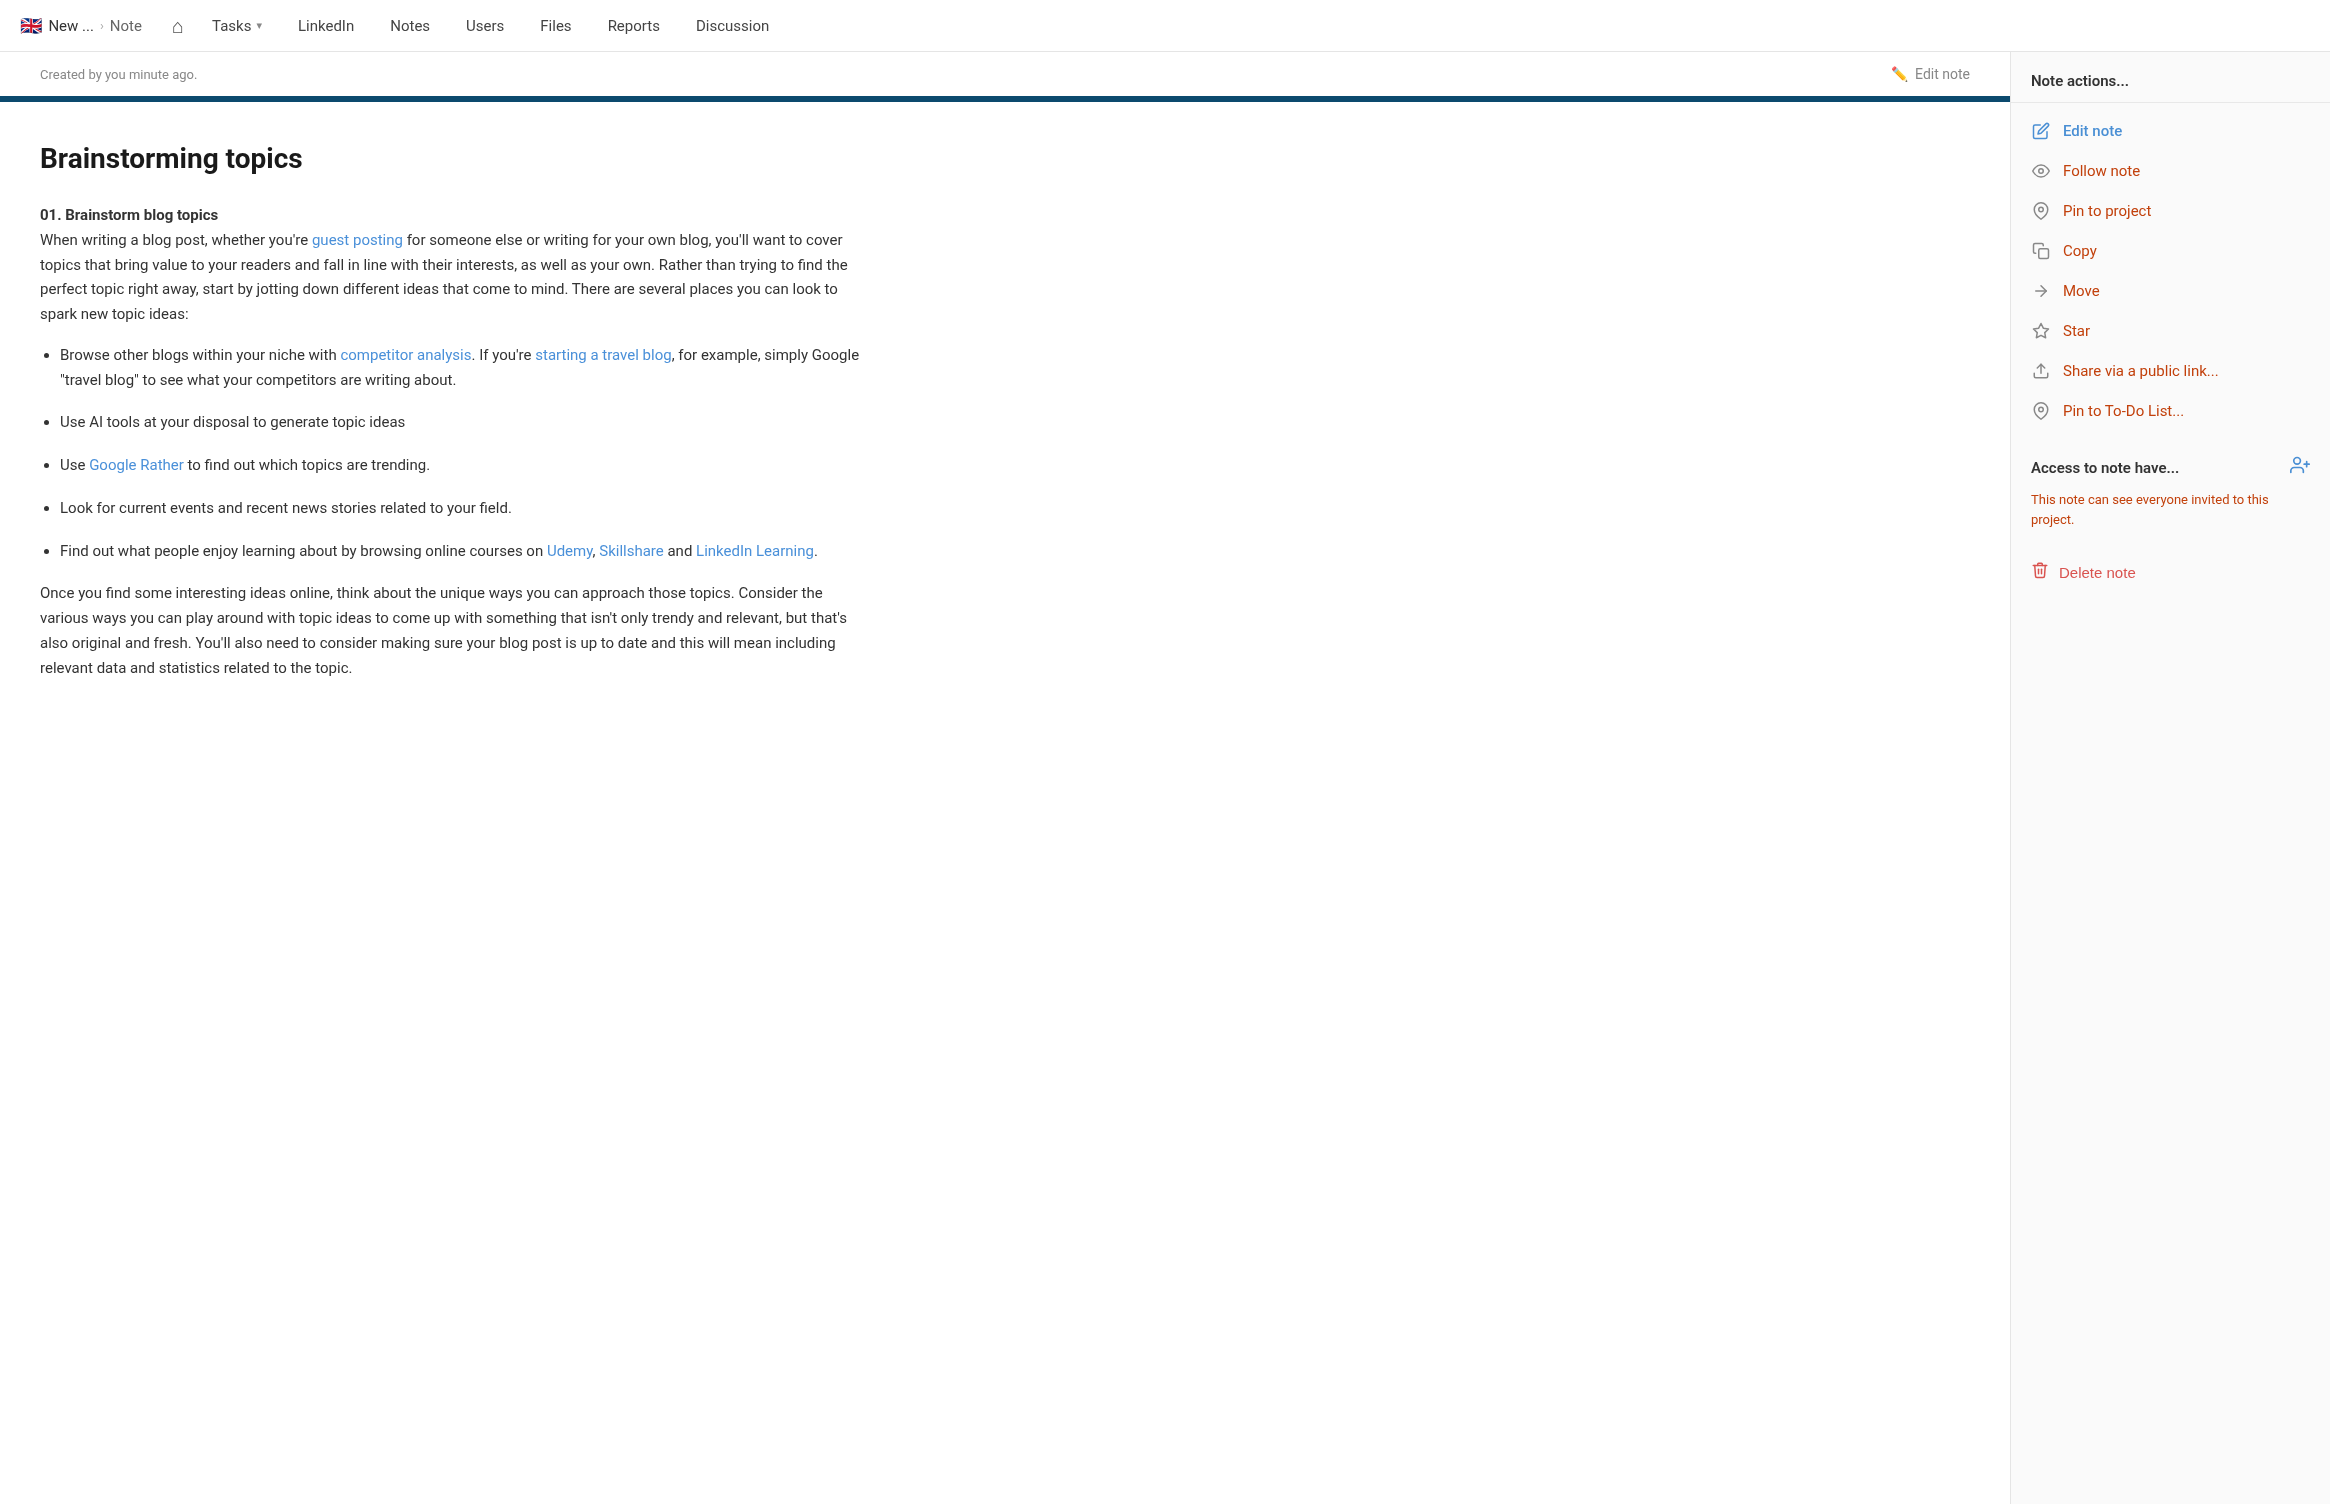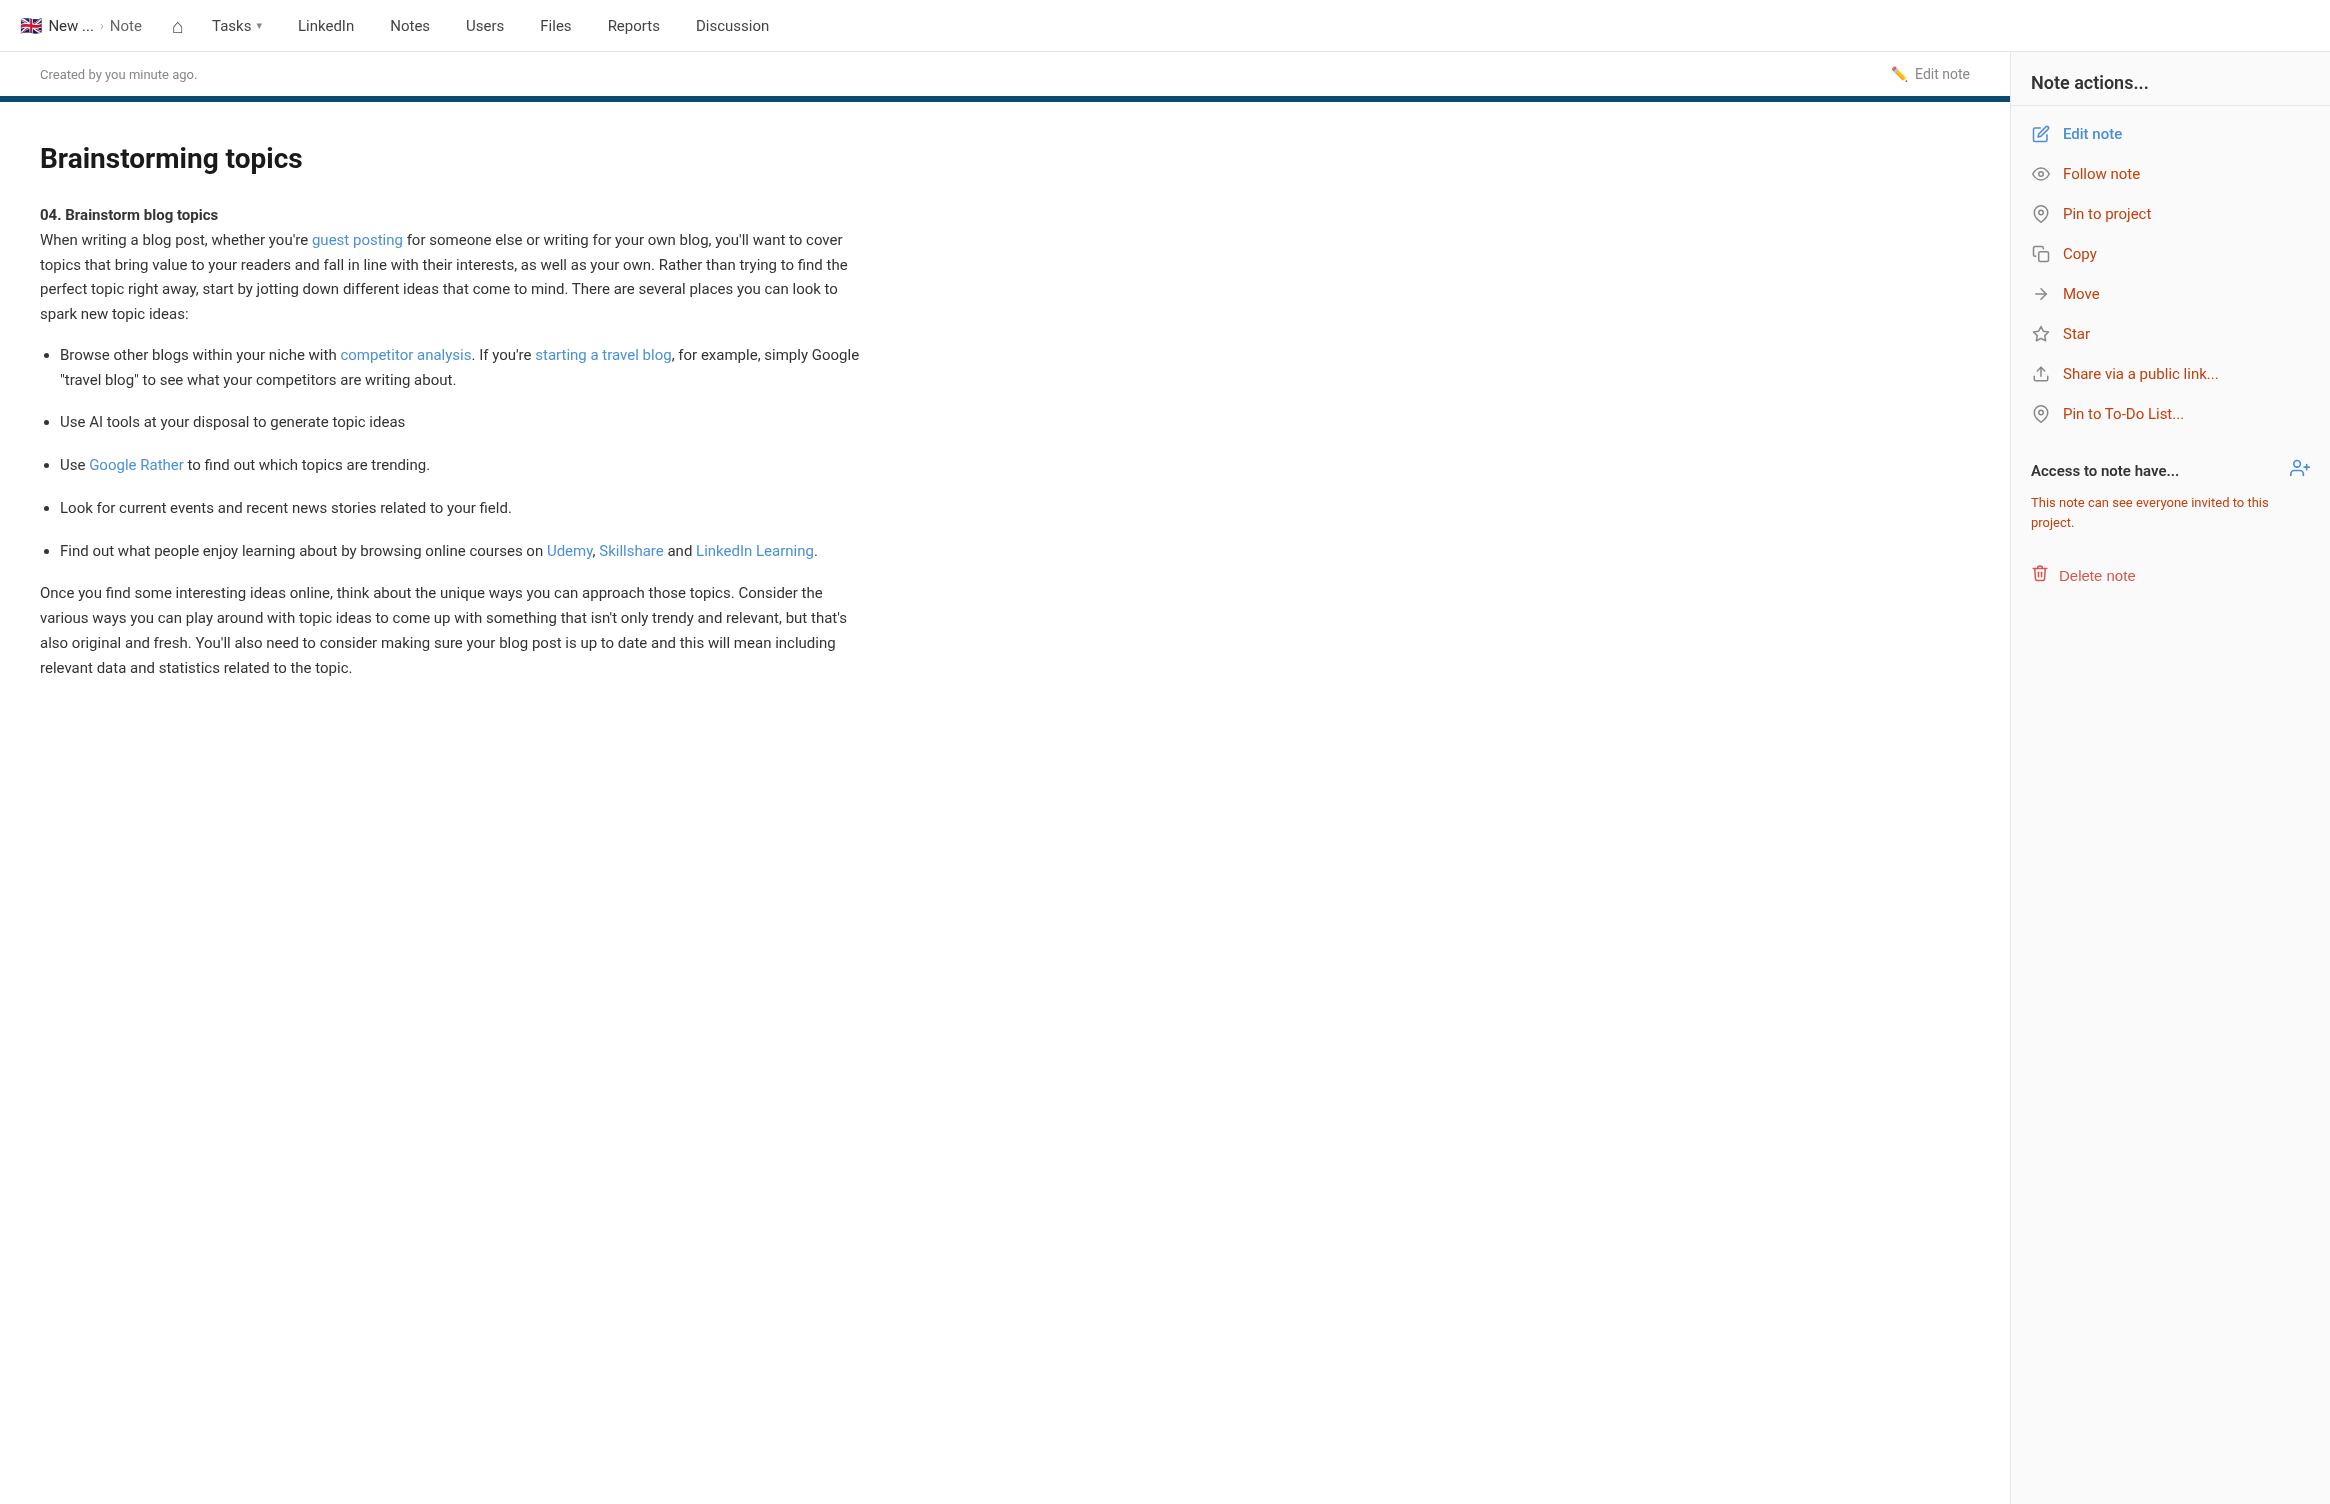--- a/index.html
+++ b/index.html
@@ -127,21 +127,21 @@
     
     .sidebar {
       width: 320px;
       min-width: 320px;
       background: #fafafa;
       border-left: 1px solid #e5e5e5;
       overflow-y: auto;
       padding: 20px 0;
     }
     .sidebar-section-title {
-      font-size: 18px;
+      font-size: 15px;
       font-weight: 600;
       color: #333;
       padding: 0 20px 12px 20px;
     }
     .sidebar-divider {
       height: 1px;
       background: #e8e8e8;
       margin: 0 0 8px 0;
     }
     .sidebar-action {
@@ -266,21 +266,21 @@
         <span style="font-size:14px;">✏️</span>
         <span>Edit note</span>
       </a>
     </div>
 
     <div class="note-content">
       <h1 class="note-title">Brainstorming topics</h1>
 
       <div class="note-body">
         <p>
-          <strong>04. Brainstorm blog topics</strong><br>
+          <strong>01. Brainstorm blog topics</strong><br>
           <span>When writing a blog post, whether you're </span><a href="#">guest posting</a><span> for someone else or writing for your own blog, you'll want to cover topics that bring value to your readers and fall in line with their interests, as well as your own. Rather than trying to find the perfect topic right away, start by jotting down different ideas that come to mind. There are several places you can look to spark new topic ideas:</span>
         </p>
 
         <ul>
           <li>
             <span>Browse other blogs within your niche with </span><a href="#">competitor analysis</a><span>. If you're </span><a href="#">starting a travel blog</a><span>, for example, simply Google "travel blog" to see what your competitors are writing about.</span>
           </li>
           <li>
             Use AI tools at your disposal to generate topic ideas
           </li>

